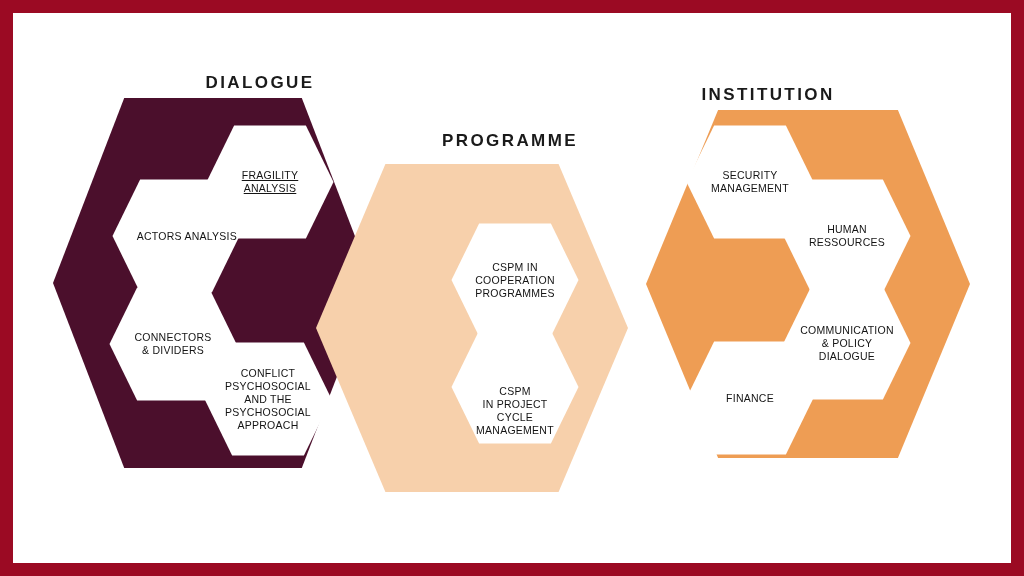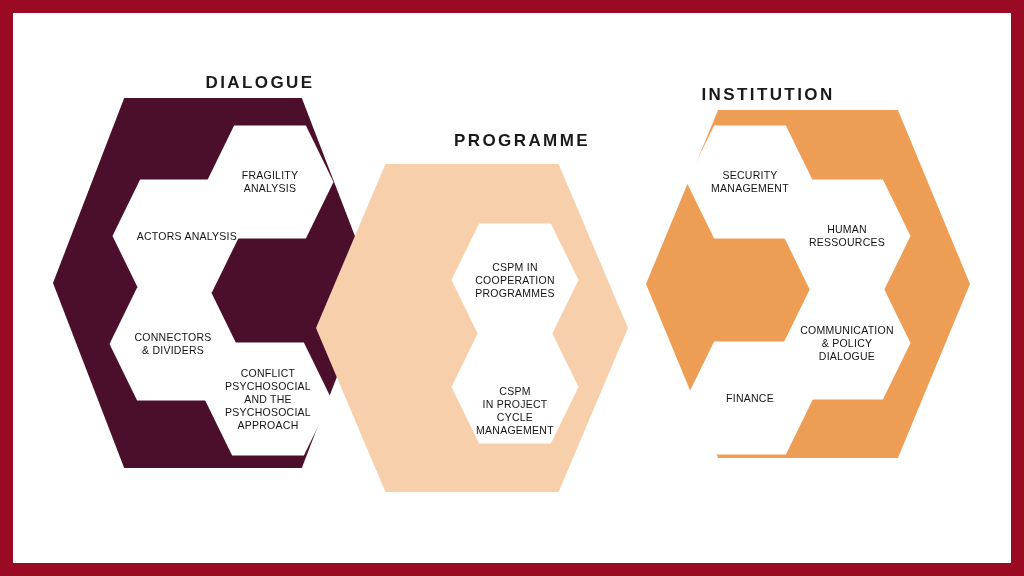--- a/index.html
+++ b/index.html
@@ -99,39 +99,39 @@
         <polygon points="714.12,341.50 785.88,341.50 813.50,398.00 785.88,454.50 714.12,454.50 686.50,398.00" fill="#FFFFFF"></polygon>
         <polygon points="715.53,128.00 784.47,128.00 811.00,182.00 784.47,236.00 715.53,236.00 689.00,182.00" fill="#FFFFFF"></polygon>
         <polygon points="812.53,182.00 881.47,182.00 908.00,236.00 881.47,290.00 812.53,290.00 786.00,236.00" fill="#FFFFFF"></polygon>
         <polygon points="812.53,289.00 881.47,289.00 908.00,343.00 881.47,397.00 812.53,397.00 786.00,343.00" fill="#FFFFFF"></polygon>
         <polygon points="715.53,344.00 784.47,344.00 811.00,398.00 784.47,452.00 715.53,452.00 689.00,398.00" fill="#FFFFFF"></polygon>
       </svg>
   </div>
 
   <div id="labels">
       <div class="group-title" style="left: 260px; top: 73px;">DIALOGUE</div>
-      <div class="cell-label" style="left: 270px; top: 182px;">
+      <div class="cell-label" style="left: 270px; top: 182px; text-decoration: underline;">
         <span class="ln">FRAGILITY</span>
         <span class="ln">ANALYSIS</span>
       </div>
       <div class="cell-label" style="left: 176px; top: 236px; text-align: right;">
         <span class="ln">ACTORS ANALYSIS</span>
       </div>
       <div class="cell-label" style="left: 173px; top: 344px;">
         <span class="ln">CONNECTORS</span>
         <span class="ln">&amp; DIVIDERS</span>
       </div>
       <div class="cell-label" style="left: 268px; top: 399px;">
         <span class="ln">CONFLICT</span>
         <span class="ln">PSYCHOSOCIAL</span>
         <span class="ln">AND THE</span>
         <span class="ln">PSYCHOSOCIAL</span>
         <span class="ln">APPROACH</span>
       </div>
-      <div class="group-title" style="left: 510px; top: 131px; margin-left: 12px;">PROGRAMME</div>
+      <div class="group-title" style="left: 510px; top: 131px;">PROGRAMME</div>
       <div class="cell-label" style="left: 515px; top: 280px;">
         <span class="ln">CSPM IN</span>
         <span class="ln">COOPERATION</span>
         <span class="ln">PROGRAMMES</span>
       </div>
       <div class="cell-label" style="left: 515px; top: 387px; margin-top: 24px;">
         <span class="ln">CSPM</span>
         <span class="ln">IN PROJECT</span>
         <span class="ln">CYCLE</span>
         <span class="ln">MANAGEMENT</span>

